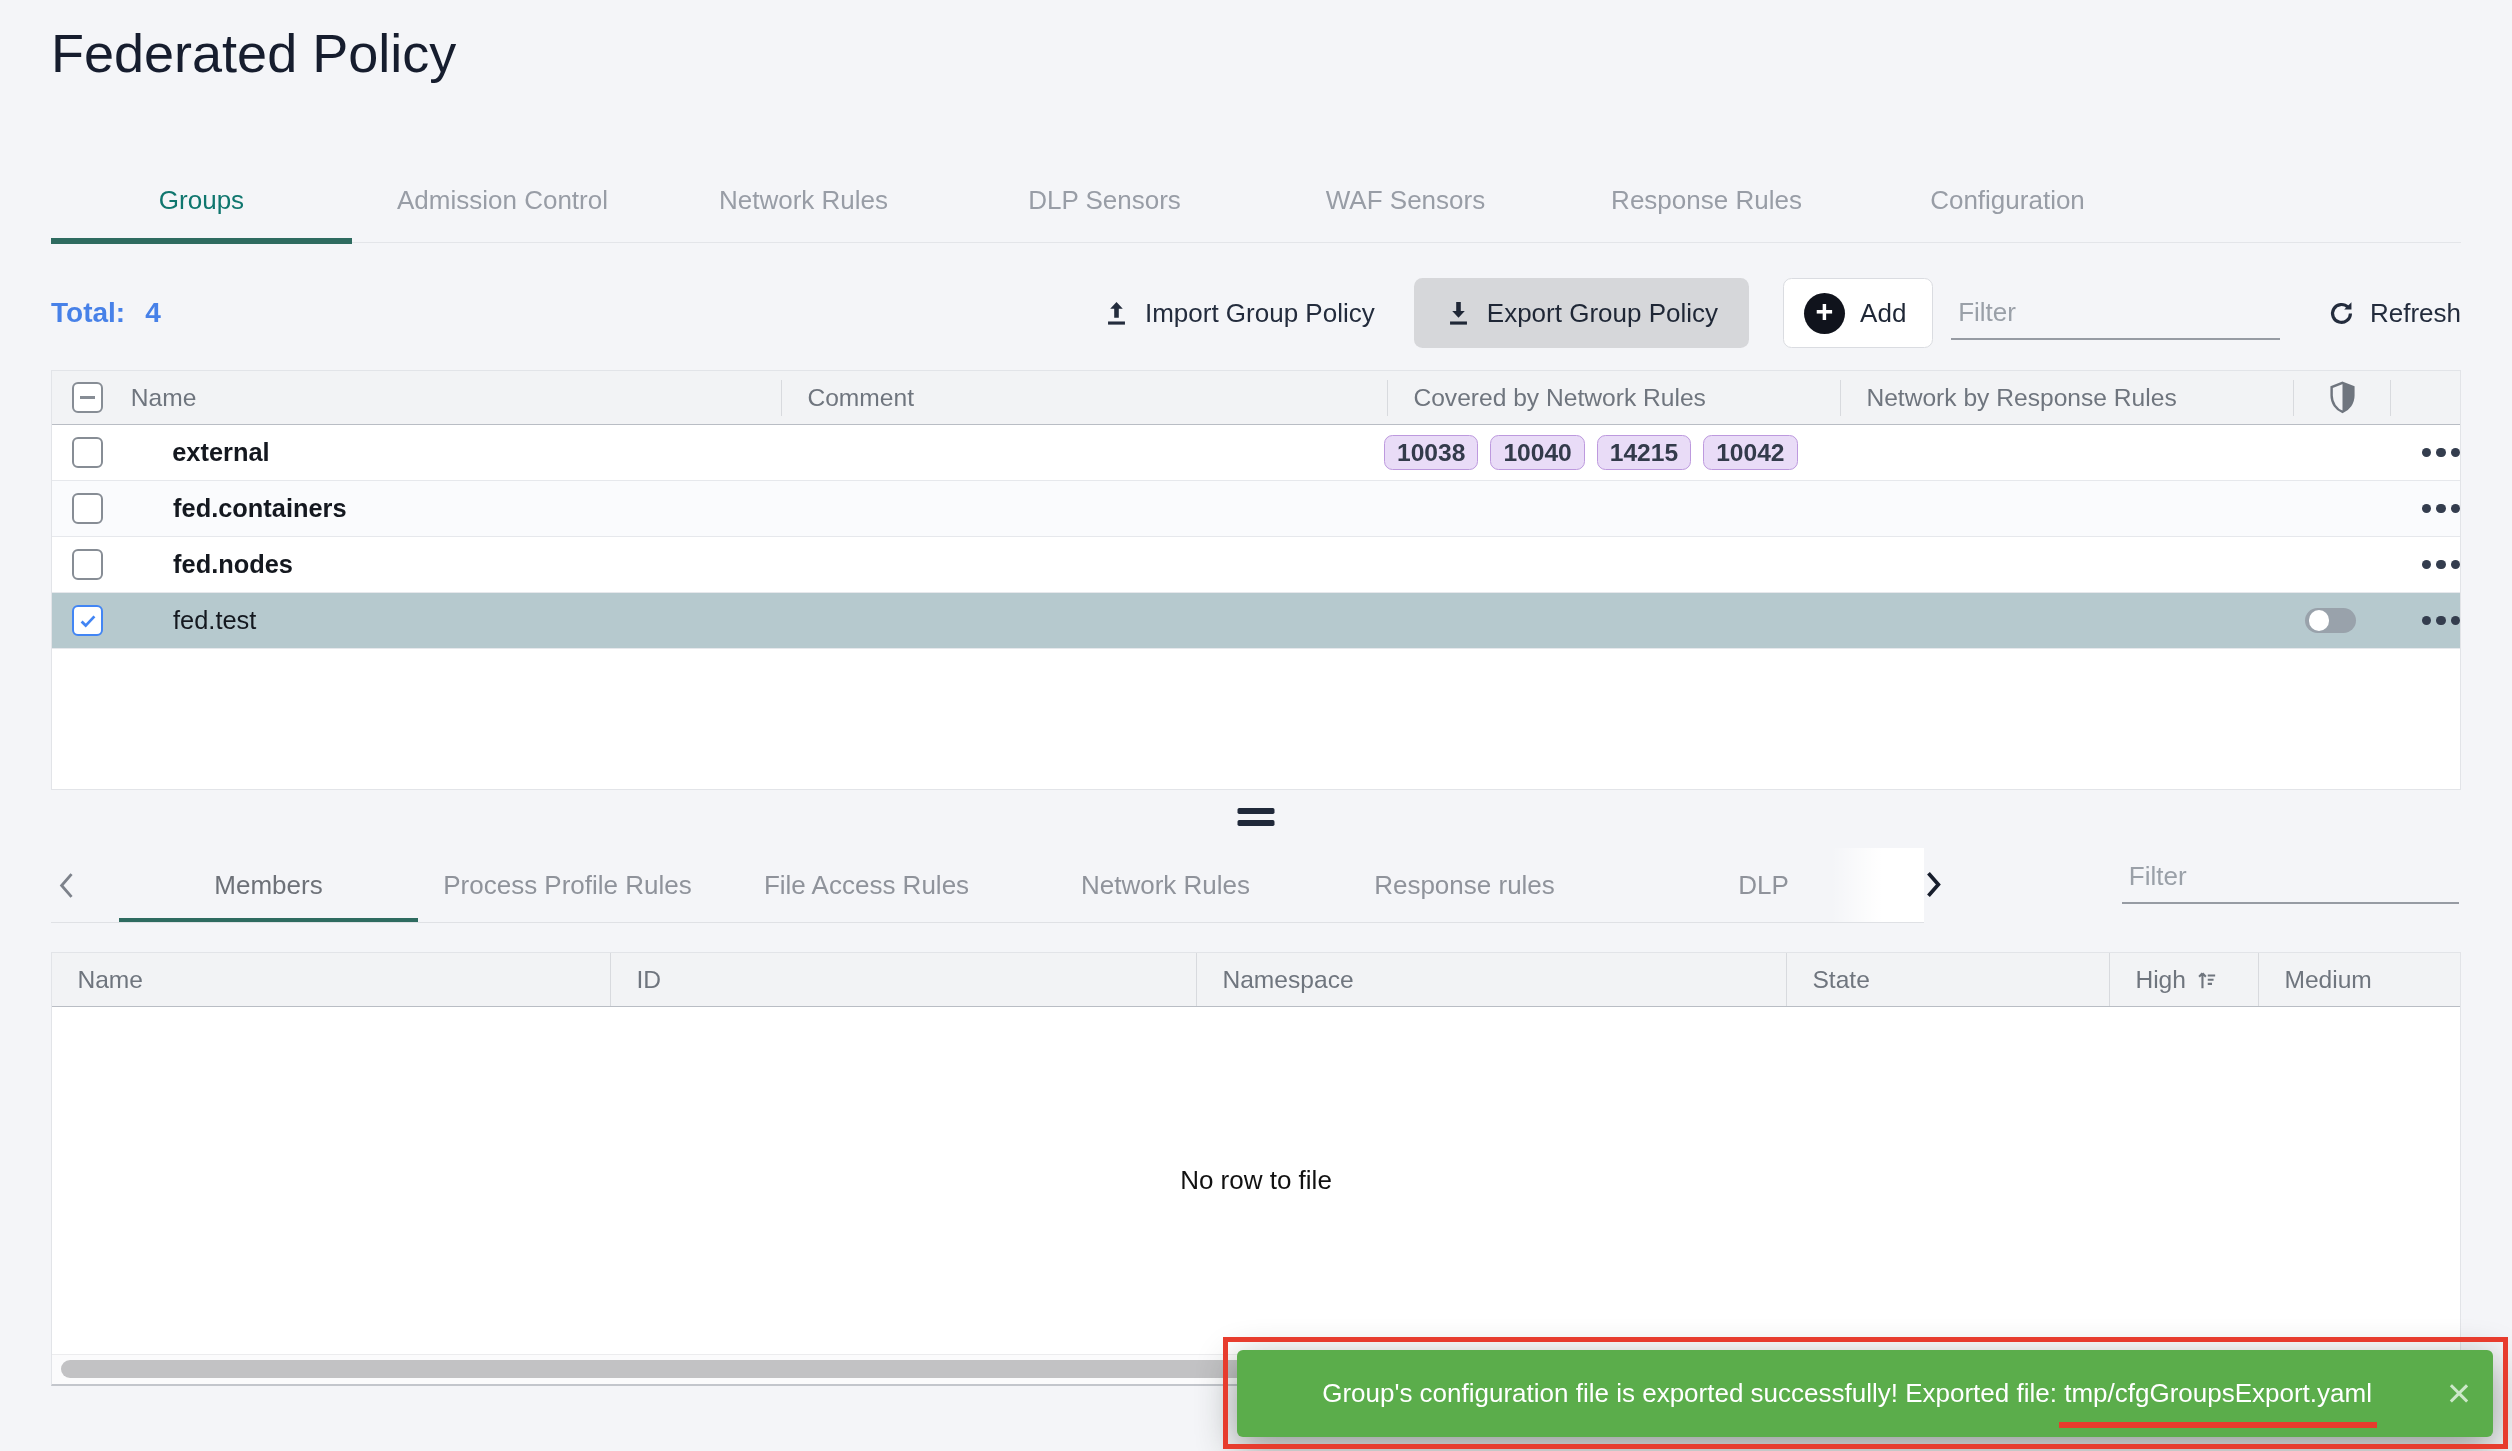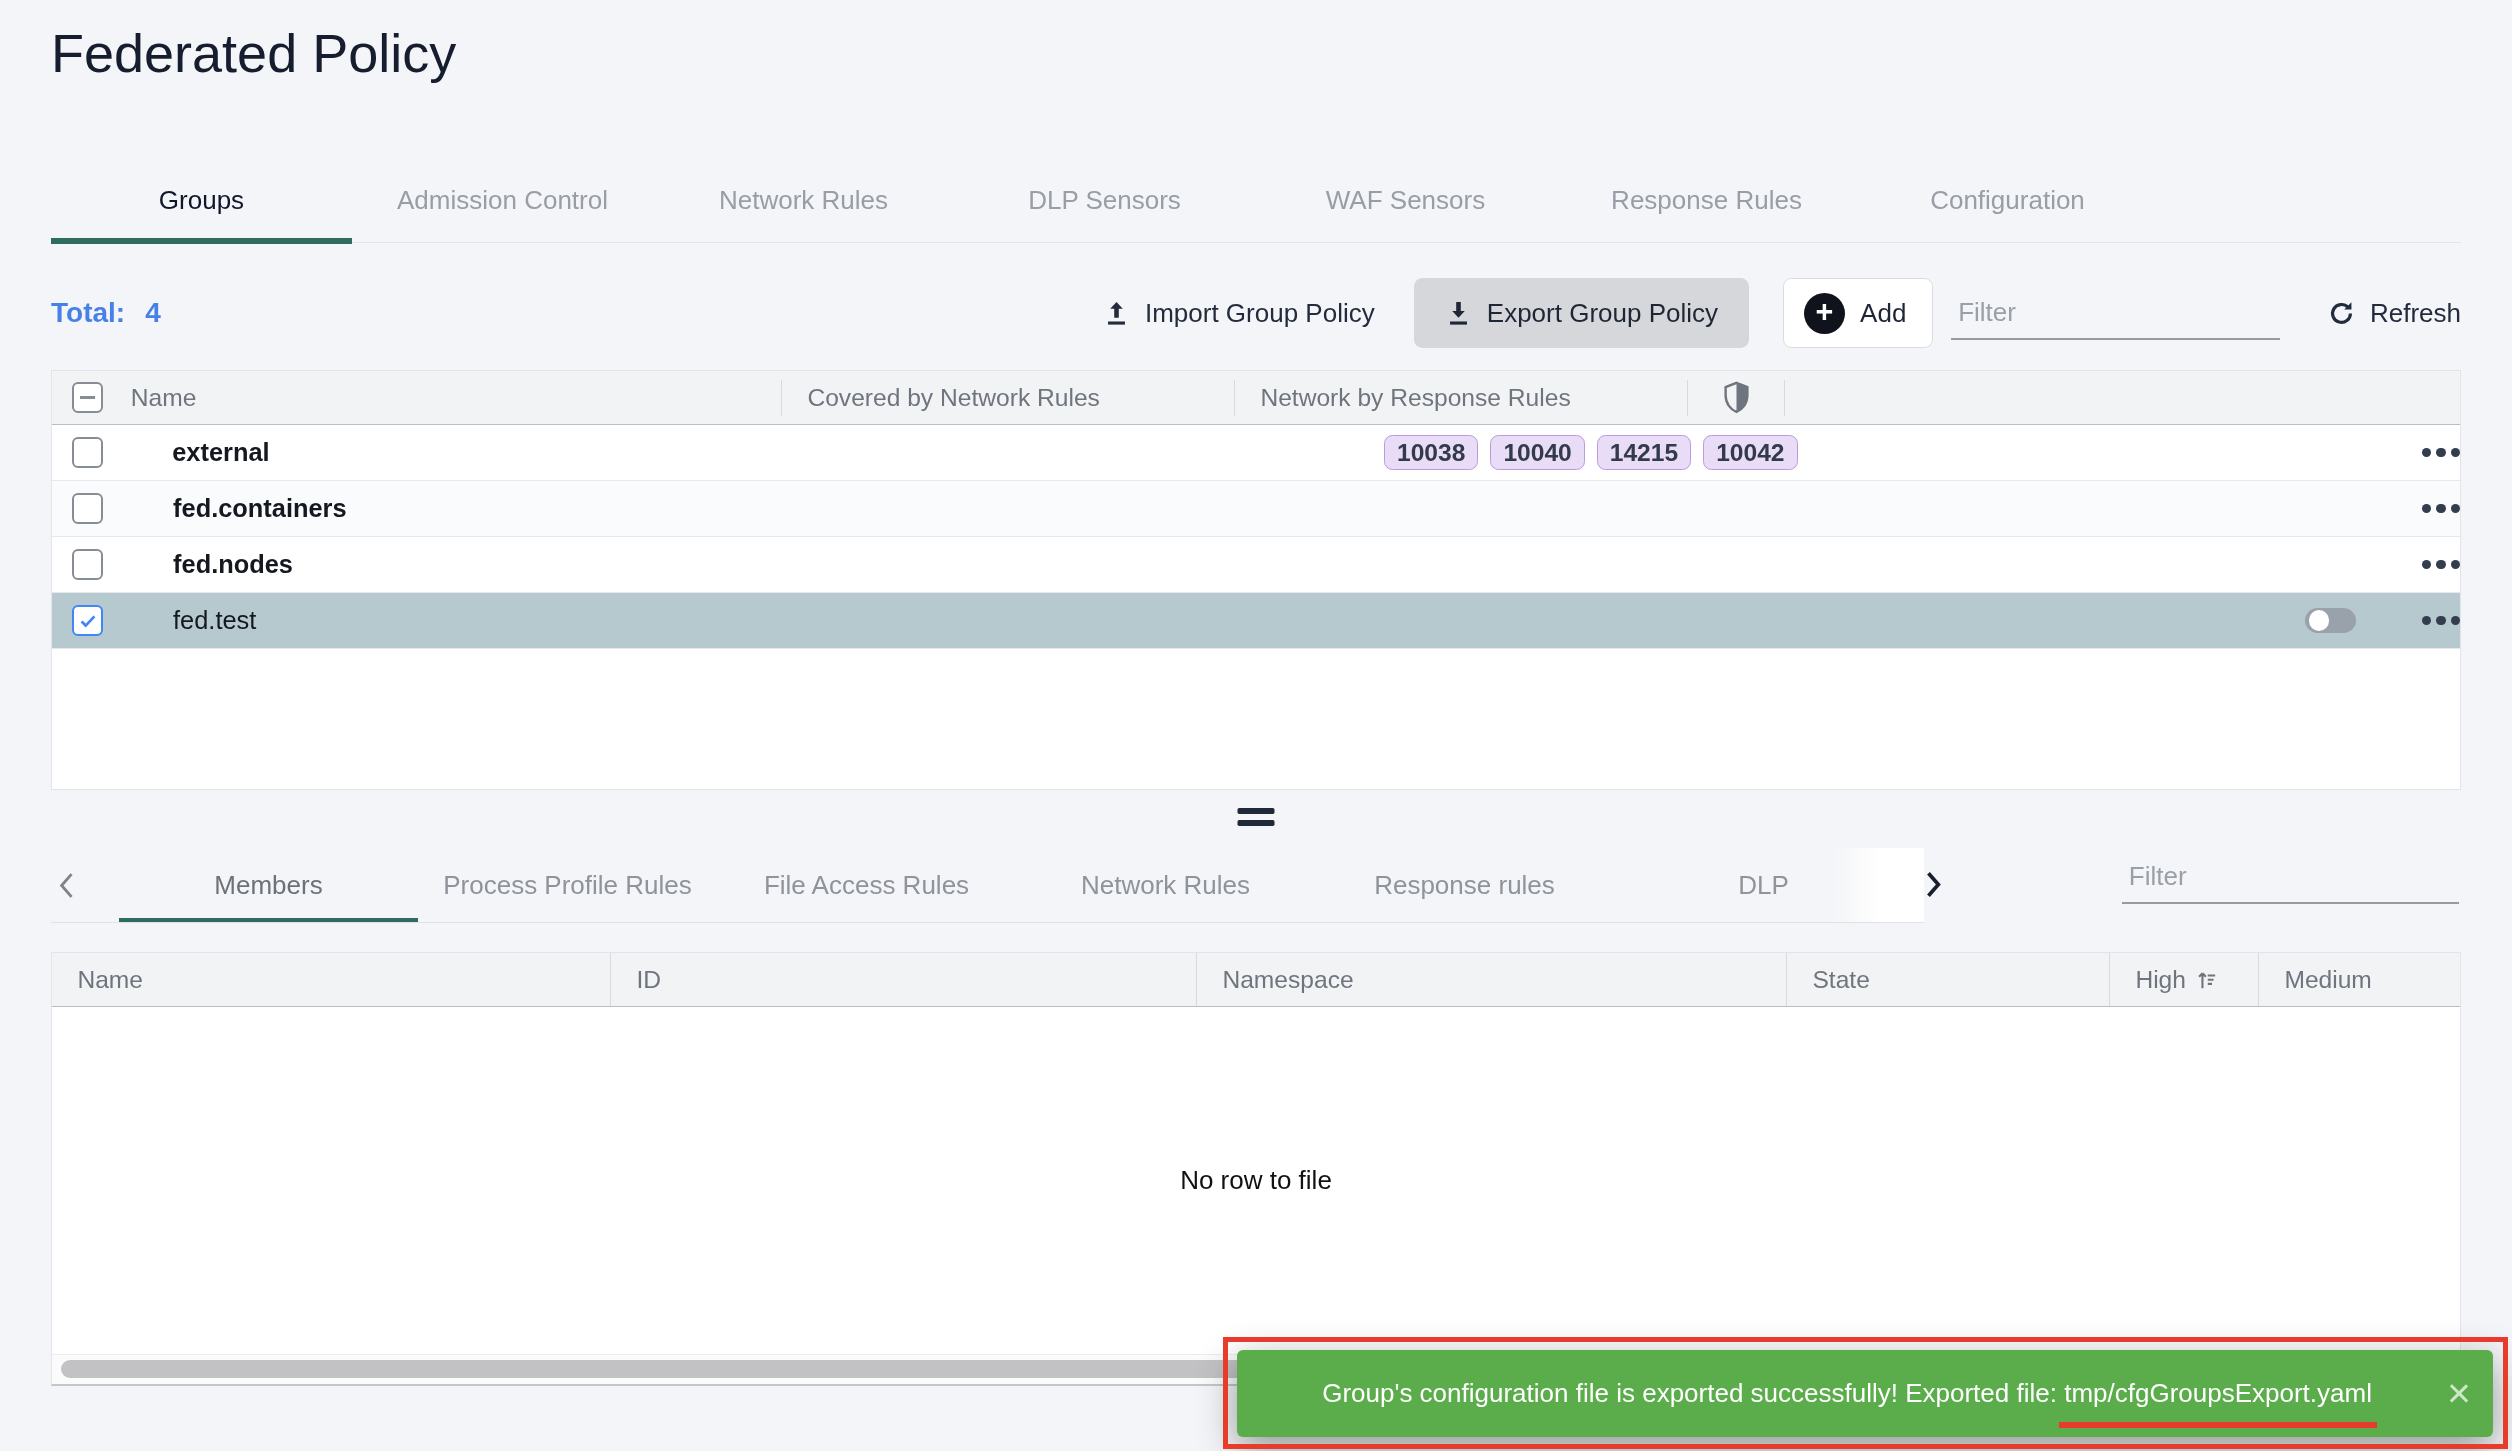--- a/index.html
+++ b/index.html
@@ -7,21 +7,21 @@
   #app {
     position:relative; width:2512px; height:1451px; overflow:hidden;
     background:#f4f5f8;
     font-family:"Liberation Sans", sans-serif; color:#1c2537;
   }
   
   .page-title { position:absolute; left:51px; top:22px; font-size:54px; font-weight:400; color:#161d2e; letter-spacing:0px; }
 
   .main-tabs { position:absolute; left:51px; right:51px; top:158px; height:85px; display:flex; border-bottom:1.7px solid #e3e5e9; }
   .tab { width:301px; display:flex; align-items:center; justify-content:center; font-size:26px; color:#989da6; position:relative; cursor:pointer; white-space:nowrap; }
-  .tab.active { color:#0f172a; }
+  .tab.active { color:#0f766e; }
   .tab.active::after { content:""; position:absolute; left:0; right:0; bottom:-1.7px; height:6px; background:#2e6b60; }
 
   
   .toolbar { position:absolute; left:51px; right:51px; top:278px; height:70px; display:flex; align-items:center; }
   .total { font-size:28px; font-weight:bold; color:#4781e8; display:flex; gap:20px; }
   .spacer { flex:1; }
   .btn-plain { display:flex; align-items:center; gap:13.6px; font-size:26px; color:#232c3d; cursor:pointer; background:none; border:none; font-family:inherit; }
   .btn-export { margin-left:39px; background:#d6d7da; border:none; border-radius:8.5px; height:70px; padding:0 30.5px; display:flex; align-items:center; gap:13.6px; font-size:26px; color:#1f2736; cursor:pointer; font-family:inherit; }
   .btn-add { margin-left:34px; background:#fff; border:1.7px solid #dadce1; border-radius:8.5px; height:70px; padding:0 25.4px 0 20.3px; display:flex; align-items:center; gap:15.3px; font-size:26px; color:#1f2736; cursor:pointer; font-family:inherit; }
   .add-circle { width:41px; height:41px; border-radius:50%; background:#10131c; color:#fff; display:flex; align-items:center; justify-content:center; font-size:30.5px; font-weight:bold; line-height:1; padding-bottom:3.4px; }
@@ -154,20 +154,21 @@
       <span>Refresh</span>
     </button>
   </div>
 
   <div class="gtable">
     <div class="ghead">
       <div class="hcell c-check">
         <span class="cb indet"></span>
       </div>
       <div class="hcell c-name">Name</div>
+      <div class="hcell c-comment hdiv">Comment</div>
       <div class="hcell c-net hdiv">Covered by Network Rules</div>
       <div class="hcell c-resp hdiv">Network by Response Rules</div>
       <div class="hcell c-shield hdiv">
         <span class="icon">
           <svg width="29" height="34" viewBox="0 0 24 28">
               <path d="M12 1.5l9 3.4v7.1c0 6.1-3.8 11.5-9 13.5-5.2-2-9-7.4-9-13.5V4.9z" fill="none" stroke="#6f757e" stroke-width="2"></path>
               <path d="M12 1.5l9 3.4v7.1c0 6.1-3.8 11.5-9 13.5z" fill="#6f757e"></path>
             </svg>
         </span>
       </div>

